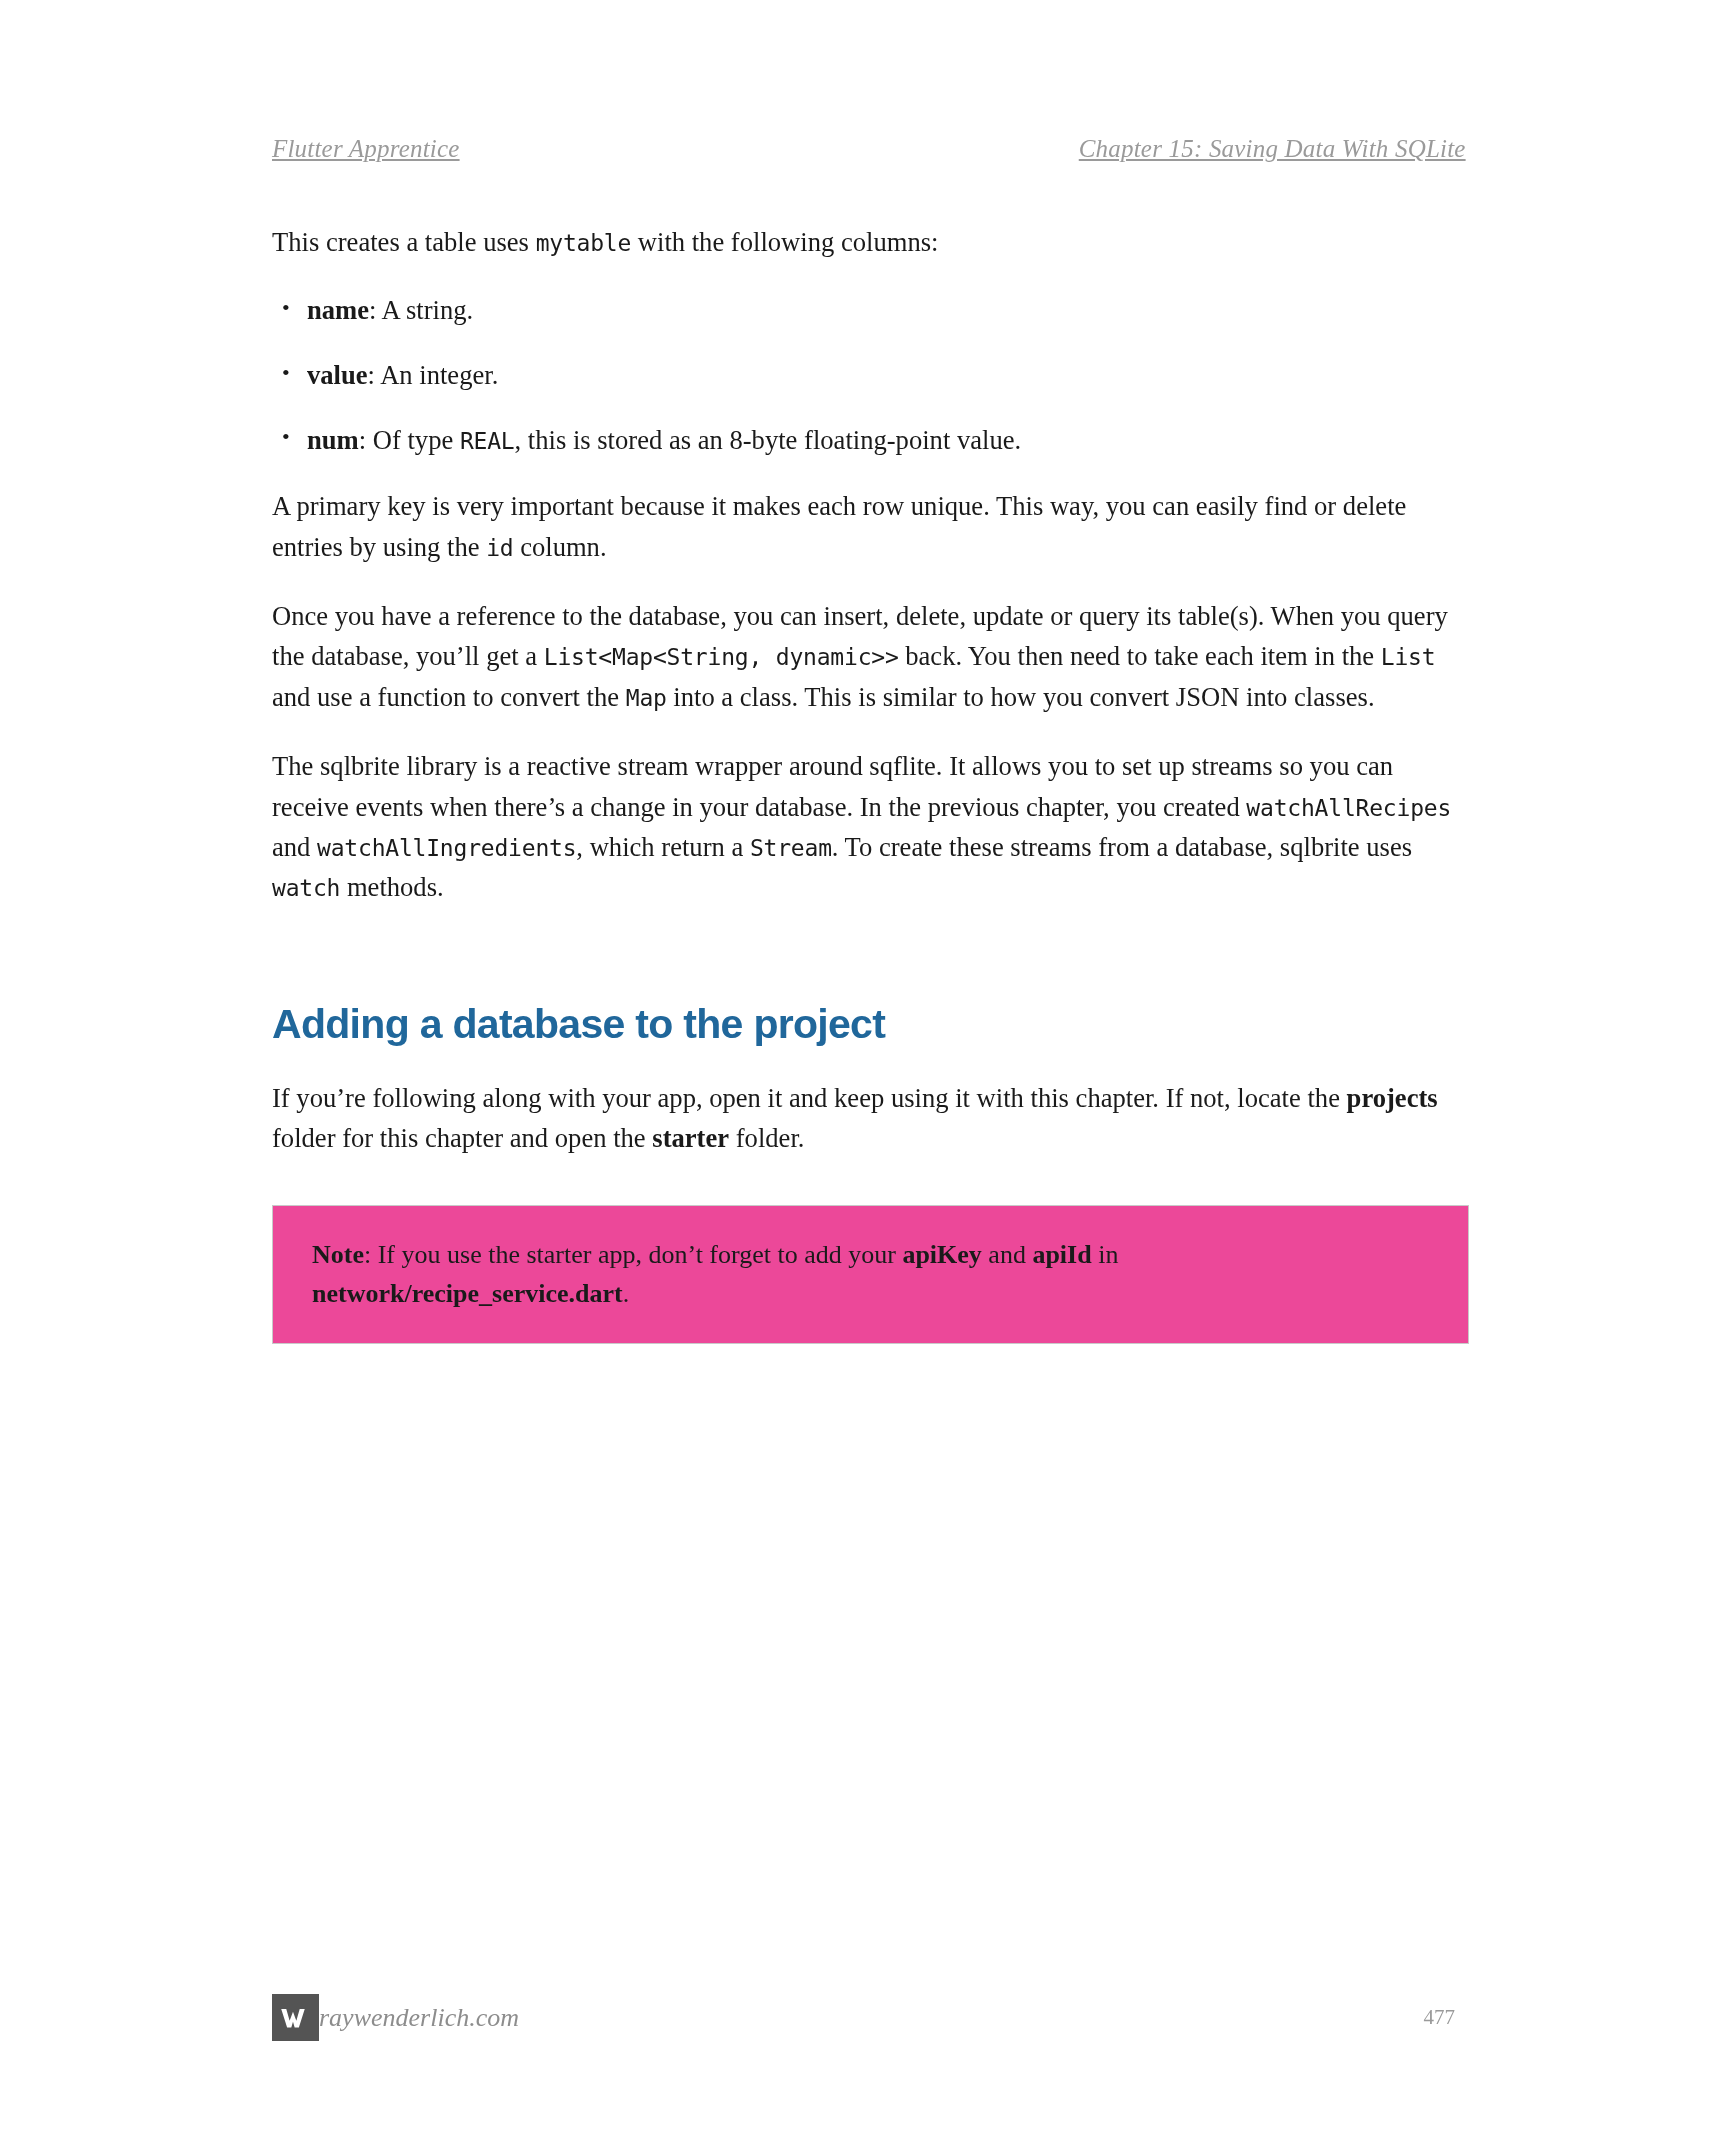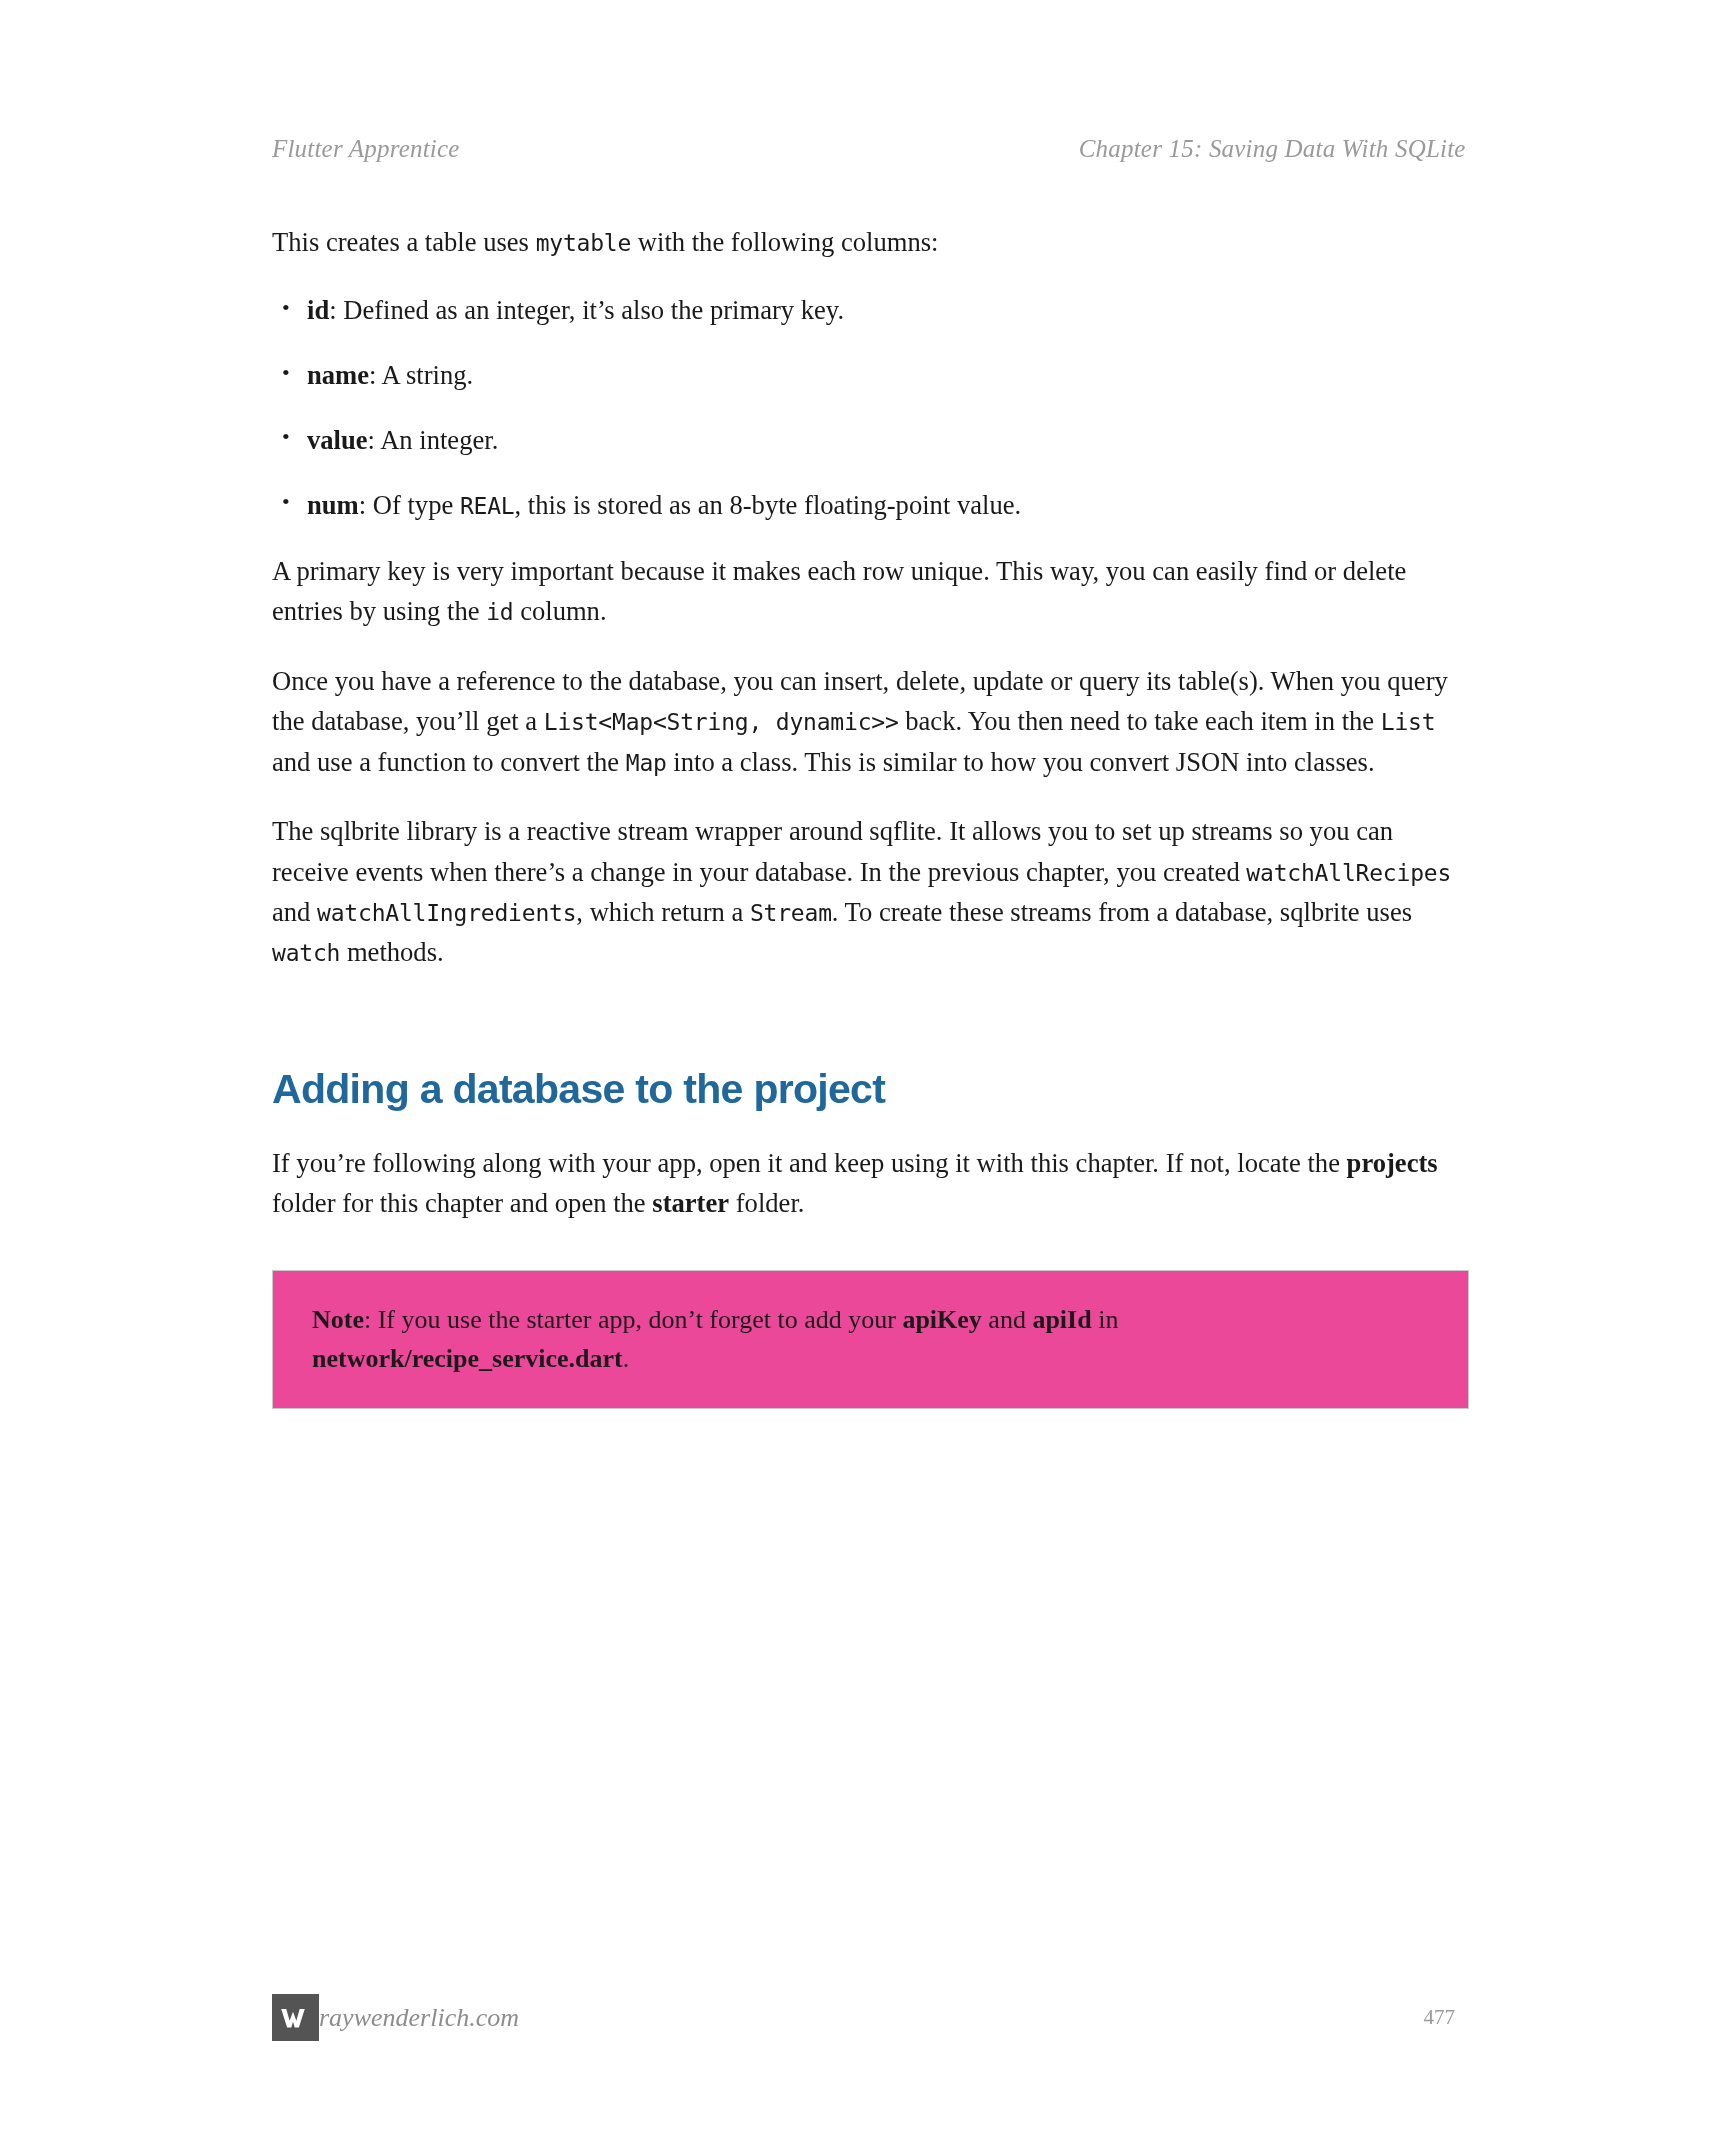--- a/index.html
+++ b/index.html
@@ -31,20 +31,21 @@
   }
   
   .runhead {
     display: flex;
     justify-content: space-between;
     align-items: baseline;
     font-style: italic;
     font-size: 25px;
     color: #9a9a9a;
     letter-spacing: 0.2px;
+    text-decoration: underline;
   }
   .runhead .left { }
   .runhead .right { margin-right: 3.4px; }
 
   
   .body-block {
     margin-top: 59px;
   }
   p.para {
     font-size: 26.6px;
@@ -150,21 +151,20 @@
     <div class="runhead">
       <div class="left">Flutter Apprentice</div>
       <div class="right">Chapter 15: Saving Data With SQLite</div>
     </div>
 
     <div class="body-block">
 
       <p class="para"><span>This creates a table uses </span><code>mytable</code><span> with the following columns:</span></p>
 
       <ul class="bullets">
-        <li><b>id</b><span>: Defined as an integer, it’s also the primary key.</span></li>
         <li><b>name</b><span>: A string.</span></li>
         <li><b>value</b><span>: An integer.</span></li>
         <li><b>num</b><span>: Of type </span><code>REAL</code><span>, this is stored as an 8-byte floating-point value.</span></li>
       </ul>
 
       <p class="para"><span>A primary key is very important because it makes each row unique. This way, you can easily find or delete entries by using the </span><code>id</code><span> column.</span></p>
 
       <p class="para"><span>Once you have a reference to the database, you can insert, delete, update or query its table(s). When you query the database, you’ll get a </span><code>List&lt;Map&lt;String, dynamic&gt;&gt;</code><span> back. You then need to take each item in the </span><code>List</code><span> and use a function to convert the </span><code>Map</code><span> into a class. This is similar to how you convert JSON into classes.</span></p>
 
 

